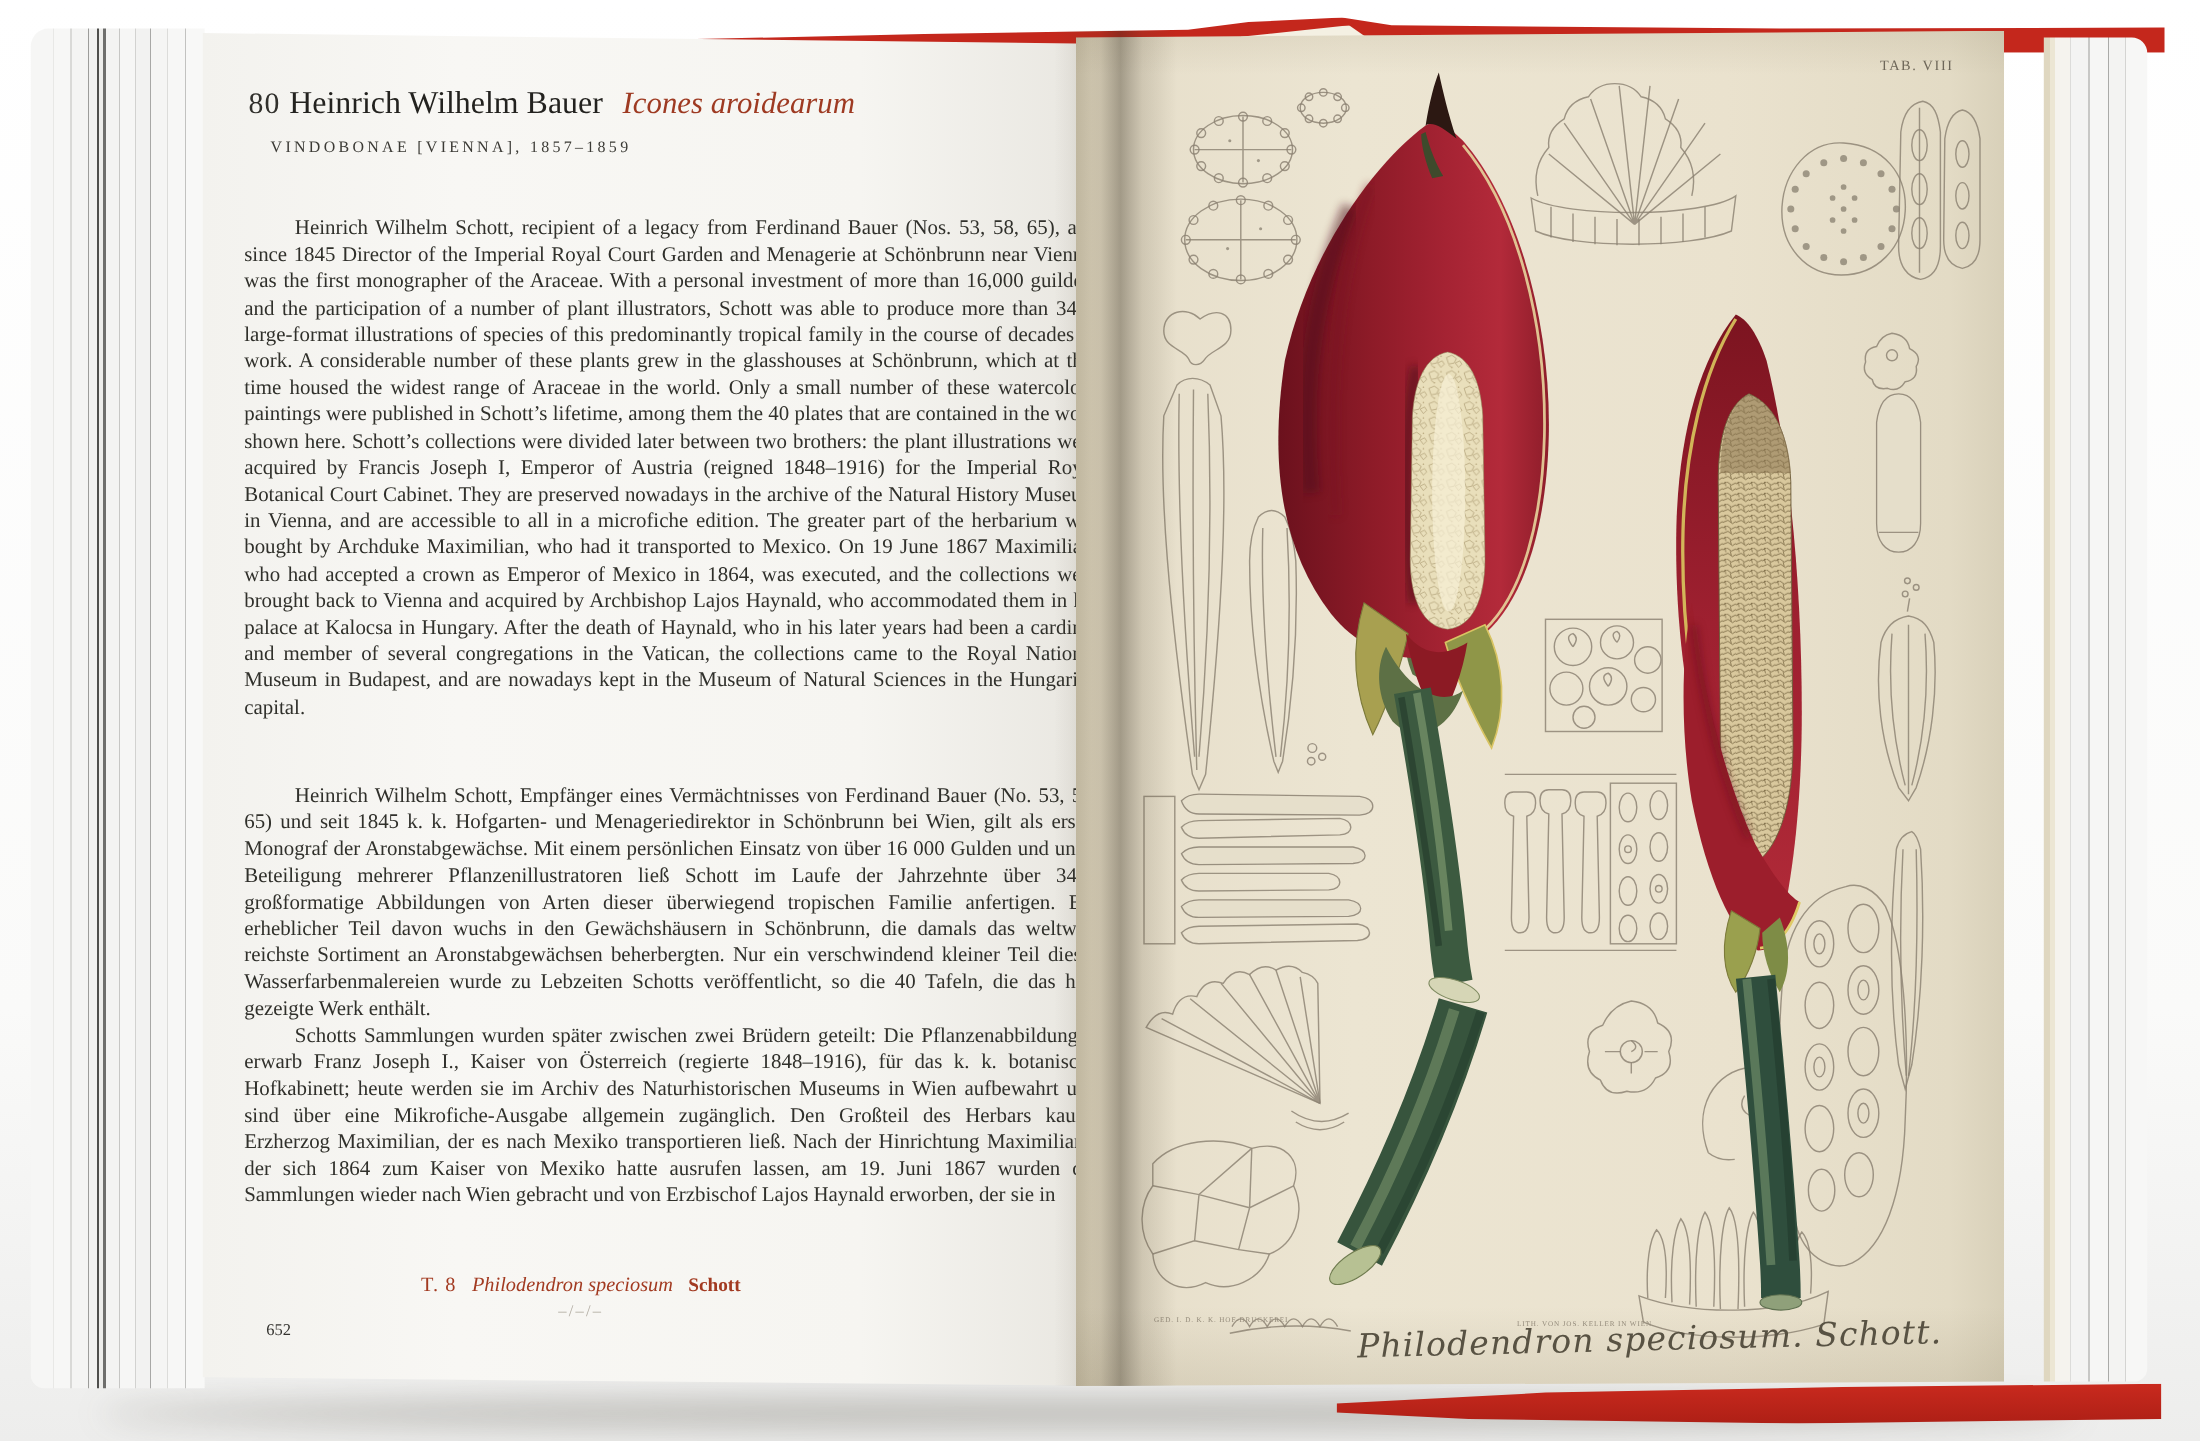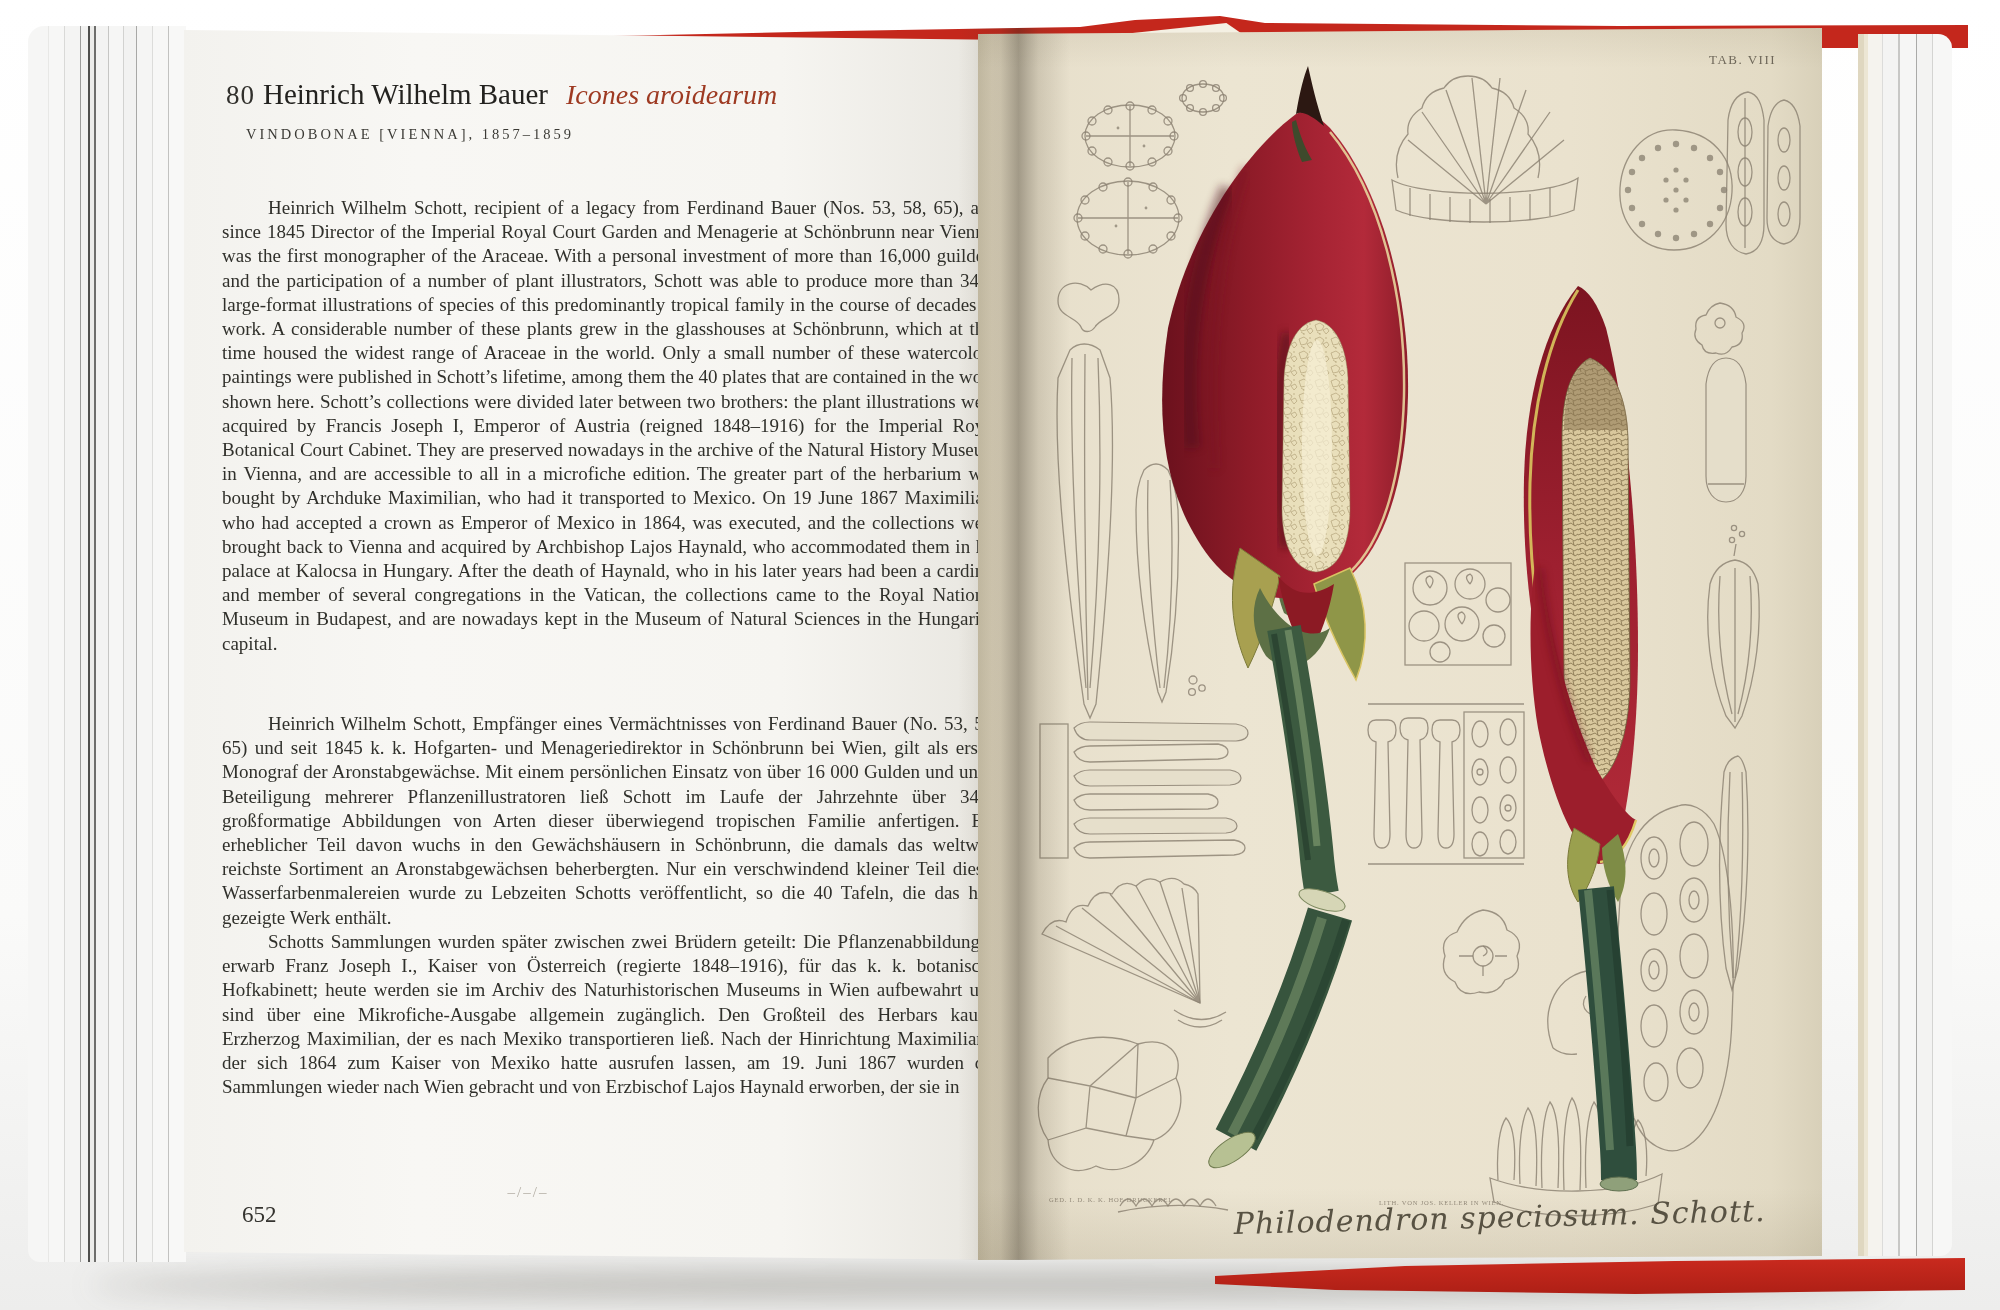--- a/index.html
+++ b/index.html
@@ -60,21 +60,21 @@
         text-indent:46px;margin:0;color:#30302b;}
   .para-en{top:140px;}
   .para-de1{top:656px;}
   .para-de2{top:874px;}
   .caption-row{position:absolute;top:1102px;left:0;width:612px;text-align:center;color:#a23a21;font-size:18.5px;}
   .cap-prefix{letter-spacing:1px;}
   .cap-species{font-style:italic;}
   .cap-author{font-weight:bold;font-size:17.5px;}
   .cap-divider{position:absolute;top:1128px;left:0;width:612px;text-align:center;
                color:#b3aea4;font-size:15px;letter-spacing:2px;}
-  .folio{position:absolute;top:1146px;left:20px;font-size:23px;color:#34332f;}
+  .folio{position:absolute;top:1146px;left:20px;font-size:15px;color:#34332f;}
 
   
   .plate-svg{position:absolute;inset:0;width:100%;height:100%;}
   .sk{stroke:#8b8172;fill:none;stroke-width:1.3;opacity:.82;}
   .skf{stroke:#8b8172;fill:#e6dfcb;stroke-width:1.2;opacity:.85;}
   .dot{fill:#6f6759;stroke:none;opacity:.6;}
   text.tab{font-family:"Liberation Serif",serif;font-size:13px;letter-spacing:1.5px;fill:#6e6759;}
   text.tiny{font-family:"Liberation Serif",serif;font-size:6.5px;letter-spacing:.8px;fill:#938a7a;}
   text.script{font-family:"DejaVu Serif","Liberation Serif",serif;font-style:italic;font-size:30px;
               letter-spacing:1px;fill:#585243;}
@@ -99,20 +99,27 @@
         <span class="author">Heinrich Wilhelm Bauer</span>
         <span class="worktitle">Icones aroidearum</span>
       </div>
 
       <div class="imprint">VINDOBONAE [VIENNA], 1857–1859</div>
 
       <p class="para para-en">Heinrich Wilhelm Schott, recipient of a legacy from Ferdinand Bauer (Nos. 53, 58, 65), and since 1845 Director of the Imperial Royal Court Garden and Menagerie at Schönbrunn near Vienna, was the first monographer of the Araceae. With a personal investment of more than 16,000 guilders and the participation of a number of plant illustrators, Schott was able to produce more than 3400 large-format illustrations of species of this predominantly tropical family in the course of decades of work. A considerable number of these plants grew in the glasshouses at Schönbrunn, which at that time housed the widest range of Araceae in the world. Only a small number of these watercolour paintings were published in Schott’s lifetime, among them the 40 plates that are contained in the work shown here. Schott’s collections were divided later between two brothers: the plant illustrations were acquired by Francis Joseph I, Emperor of Austria (reigned 1848–1916) for the Imperial Royal Botanical Court Cabinet. They are preserved nowadays in the archive of the Natural History Museum in Vienna, and are accessible to all in a microfiche edition. The greater part of the herbarium was bought by Archduke Maximilian, who had it transported to Mexico. On 19 June 1867 Maximilian, who had accepted a crown as Emperor of Mexico in 1864, was executed, and the collections were brought back to Vienna and acquired by Archbishop Lajos Haynald, who accommodated them in his palace at Kalocsa in Hungary. After the death of Haynald, who in his later years had been a cardinal and member of several congregations in the Vatican, the collections came to the Royal National Museum in Budapest, and are nowadays kept in the Museum of Natural Sciences in the Hungarian capital.</p>
       <p class="para para-de1">Heinrich Wilhelm Schott, Empfänger eines Vermächtnisses von Ferdinand Bauer (No. 53, 58, 65) und seit 1845 k. k. Hofgarten- und Menageriedirektor in Schönbrunn bei Wien, gilt als erster Monograf der Aronstabgewächse. Mit einem persönlichen Einsatz von über 16 000 Gulden und unter Beteiligung mehrerer Pflanzenillustratoren ließ Schott im Laufe der Jahrzehnte über 3400 großformatige Abbildungen von Arten dieser überwiegend tropischen Familie anfertigen. Ein erheblicher Teil davon wuchs in den Gewächshäusern in Schönbrunn, die damals das weltweit reichste Sortiment an Aronstabgewächsen beherbergten. Nur ein verschwindend kleiner Teil dieser Wasserfarbenmalereien wurde zu Lebzeiten Schotts veröffentlicht, so die 40 Tafeln, die das hier gezeigte Werk enthält.</p>
       <p class="para para-de2">Schotts Sammlungen wurden später zwischen zwei Brüdern geteilt: Die Pflanzenabbildungen erwarb Franz Joseph I., Kaiser von Österreich (regierte 1848–1916), für das k. k. botanische Hofkabinett; heute werden sie im Archiv des Naturhistorischen Museums in Wien aufbewahrt und sind über eine Mikrofiche-Ausgabe allgemein zugänglich. Den Großteil des Herbars kaufte Erzherzog Maximilian, der es nach Mexiko transportieren ließ. Nach der Hinrichtung Maximilians, der sich 1864 zum Kaiser von Mexiko hatte ausrufen lassen, am 19. Juni 1867 wurden die Sammlungen wieder nach Wien gebracht und von Erzbischof Lajos Haynald erworben, der sie in</p>
 
+      <div class="caption-row">
+        <span class="cap-prefix">T. 8</span>
+        <span>&nbsp;</span>
+        <span class="cap-species">Philodendron speciosum</span>
+        <span>&nbsp;</span>
+        <span class="cap-author">Schott</span>
+      </div>
       <div class="cap-divider">–/–/–</div>
 
       <div class="folio">652</div>
     </div>
   </div>
 
   <div class="page-right">
     <svg class="plate-svg" viewBox="0 0 844 1232" role="img" aria-label="Botanical plate of Philodendron speciosum: a large crimson spathe with cream crackled spadix, a second partly opened spathe, dark green stems, surrounded by pencil studies of anatomical details">
       <defs>
         <linearGradient id="gradSpathe" x1="0" y1="0" x2="1" y2="0">

